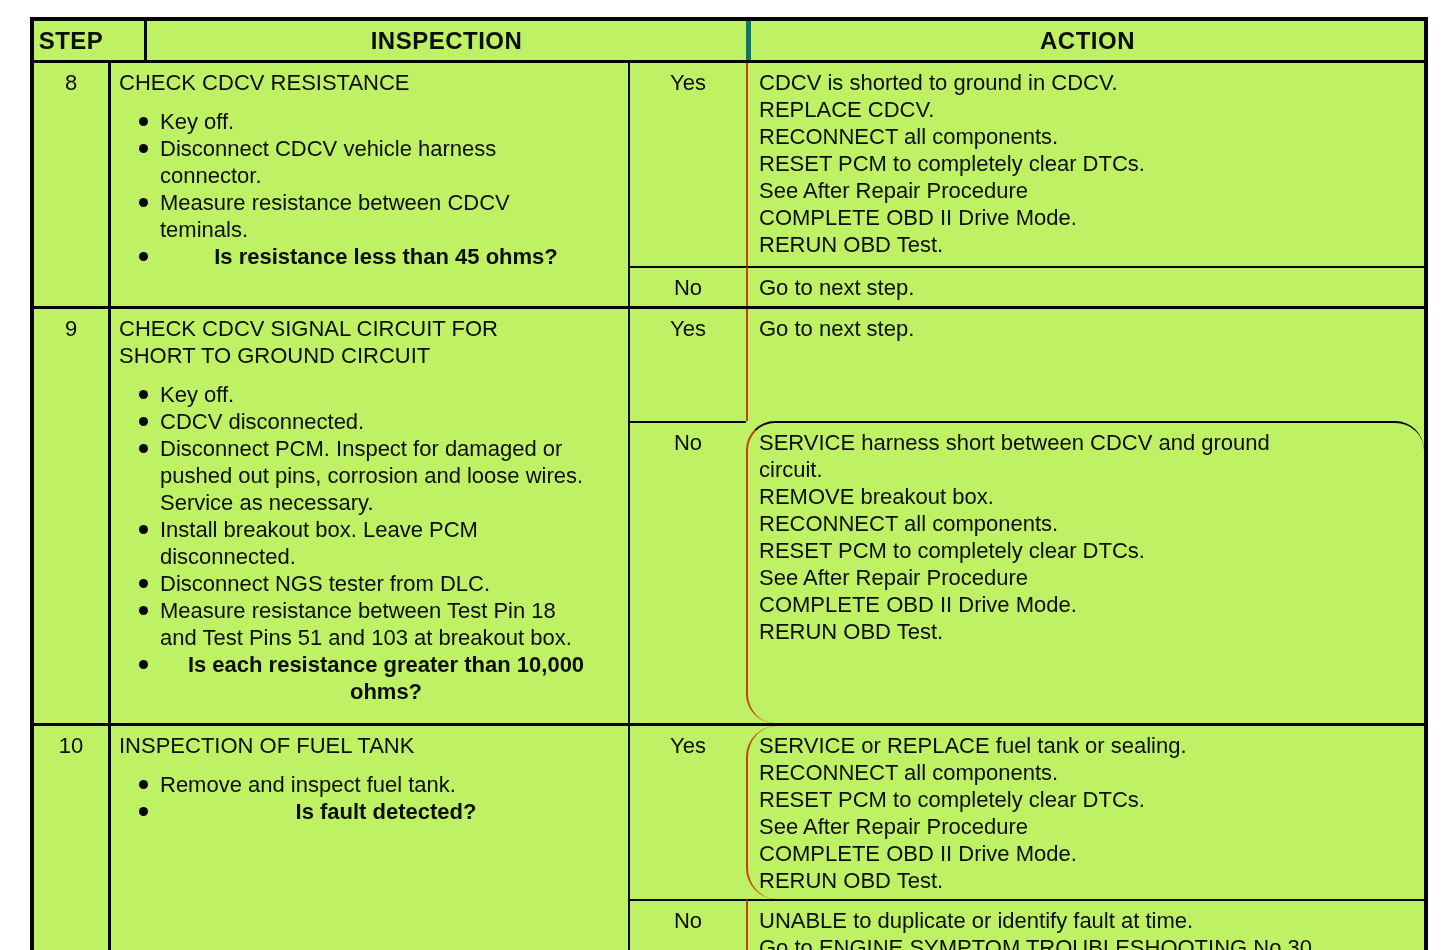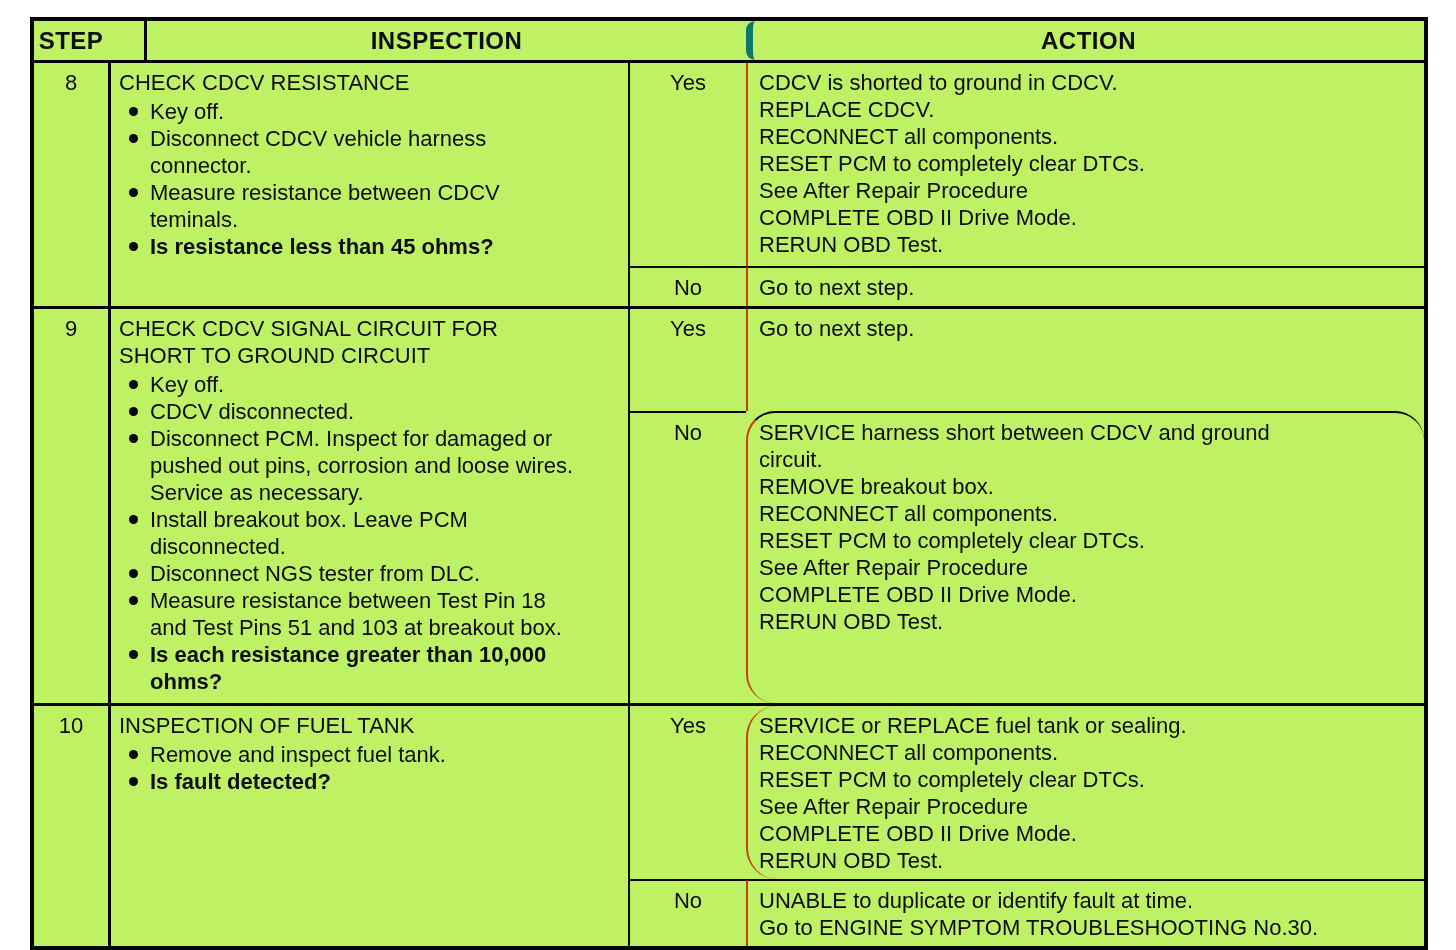--- a/index.html
+++ b/index.html
@@ -38,21 +38,21 @@
   }
   .h-cell {
     font-size: 24px;
     font-weight: bold;
     text-align: center;
     padding: 6px 0 5px 0;
     letter-spacing: 0.5px;
     box-sizing: border-box;
   }
   .h-inspection { grid-column: 2 / 4; border-left: 3px solid #050505; margin-left: 36px; }
-  .h-action { grid-column: 4; border-left: 7px solid #0f766e; border-radius: 9px; }
+  .h-action { grid-column: 4; border-left: 5px solid #0f766e; }
 
   .step-row {
     grid-template-rows: auto auto;
   }
   .step-row + .step-row { border-top: 3px solid #050505; }
 
   .cell { box-sizing: border-box; }
 
   .c-step {
     grid-column: 1; grid-row: 1 / 3;
@@ -63,36 +63,36 @@
   .c-insp {
     grid-column: 2; grid-row: 1 / 3;
     border-left: 3px solid #050505;
     padding: 6px 4px 6px 8px;
     font-size: 22px;
     line-height: 27px;
   }
   .insp-title { white-space: pre-line; }
   ul.bullets {
     list-style: none;
-    margin: 2px; padding: 0;
+    margin: 12px; padding: 0;
   }
   ul.bullets li {
     position: relative;
     padding-left: 29px;
     white-space: pre-line;
   }
   ul.bullets li::before {
     content: "";
     position: absolute;
     left: 8px; top: 9px;
     width: 9px; height: 9px;
     border-radius: 50%;
     background: #050505;
   }
-  ul.bullets li.bold { font-weight: bold; }
+  ul.bullets li.bold { font-weight: bold; text-align: center; }
 
   .c-yn {
     grid-column: 3;
     border-left: 2px solid #050505;
     text-align: center;
     font-size: 22px;
     padding-top: 7px;
   }
   .c-act {
     grid-column: 4;

